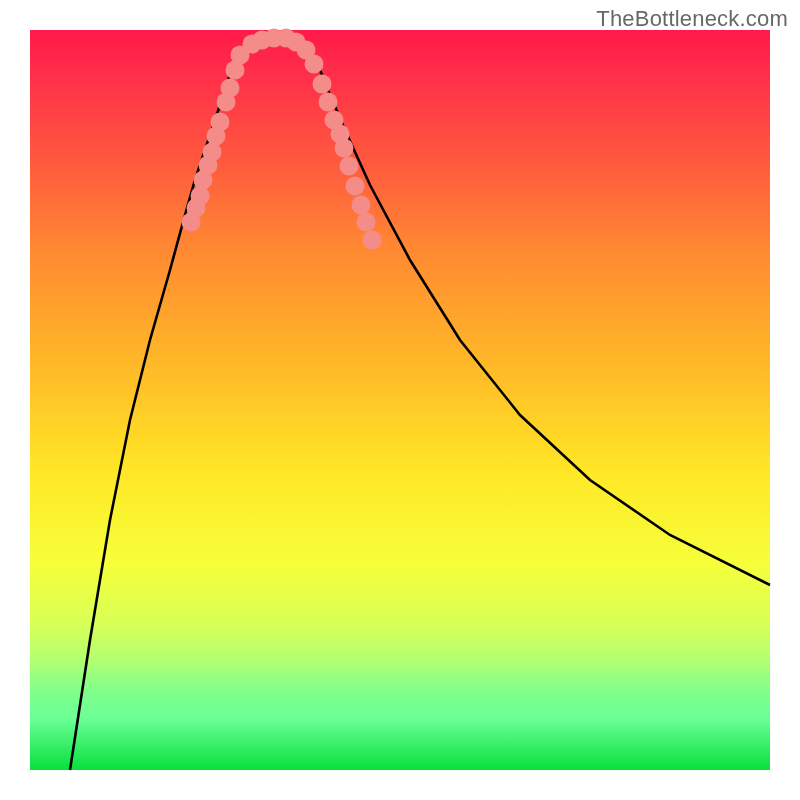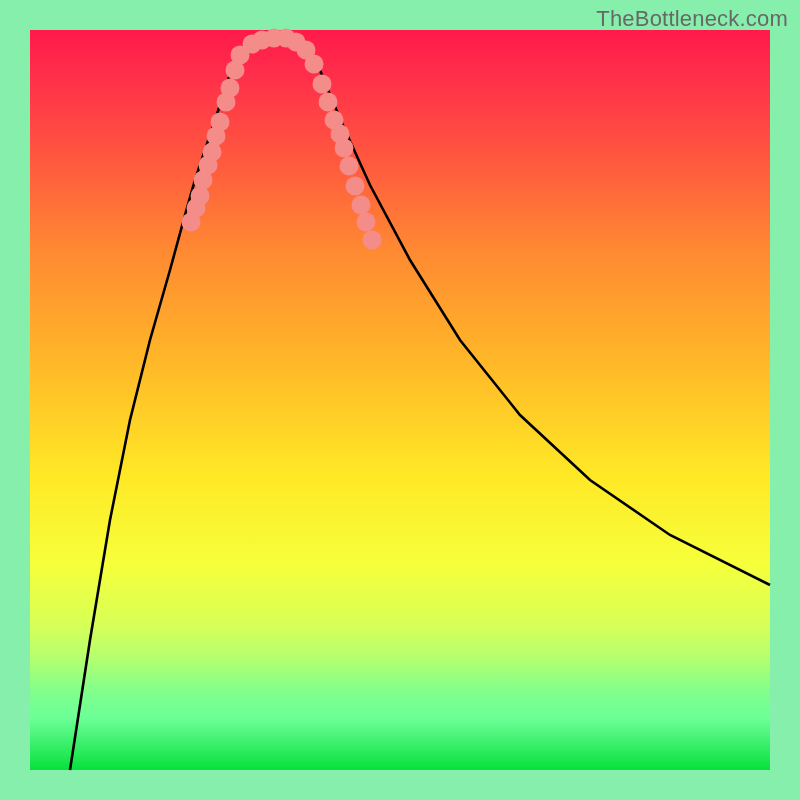--- a/index.html
+++ b/index.html
@@ -10,21 +10,21 @@
     overflow: hidden;
     background: #000;
     font-family: Arial, Helvetica, sans-serif;
   }
   .frame {
     position: absolute;
     top: 0;
     left: 0;
     width: 800px;
     height: 800px;
-    background: #86efac;
+    background: #ffffff;
   }
   .plot {
     position: absolute;
     top: 30px;
     left: 30px;
     width: 740px;
     height: 740px;
     background: linear-gradient(
       to bottom,
       #ff1a4b 0%,

